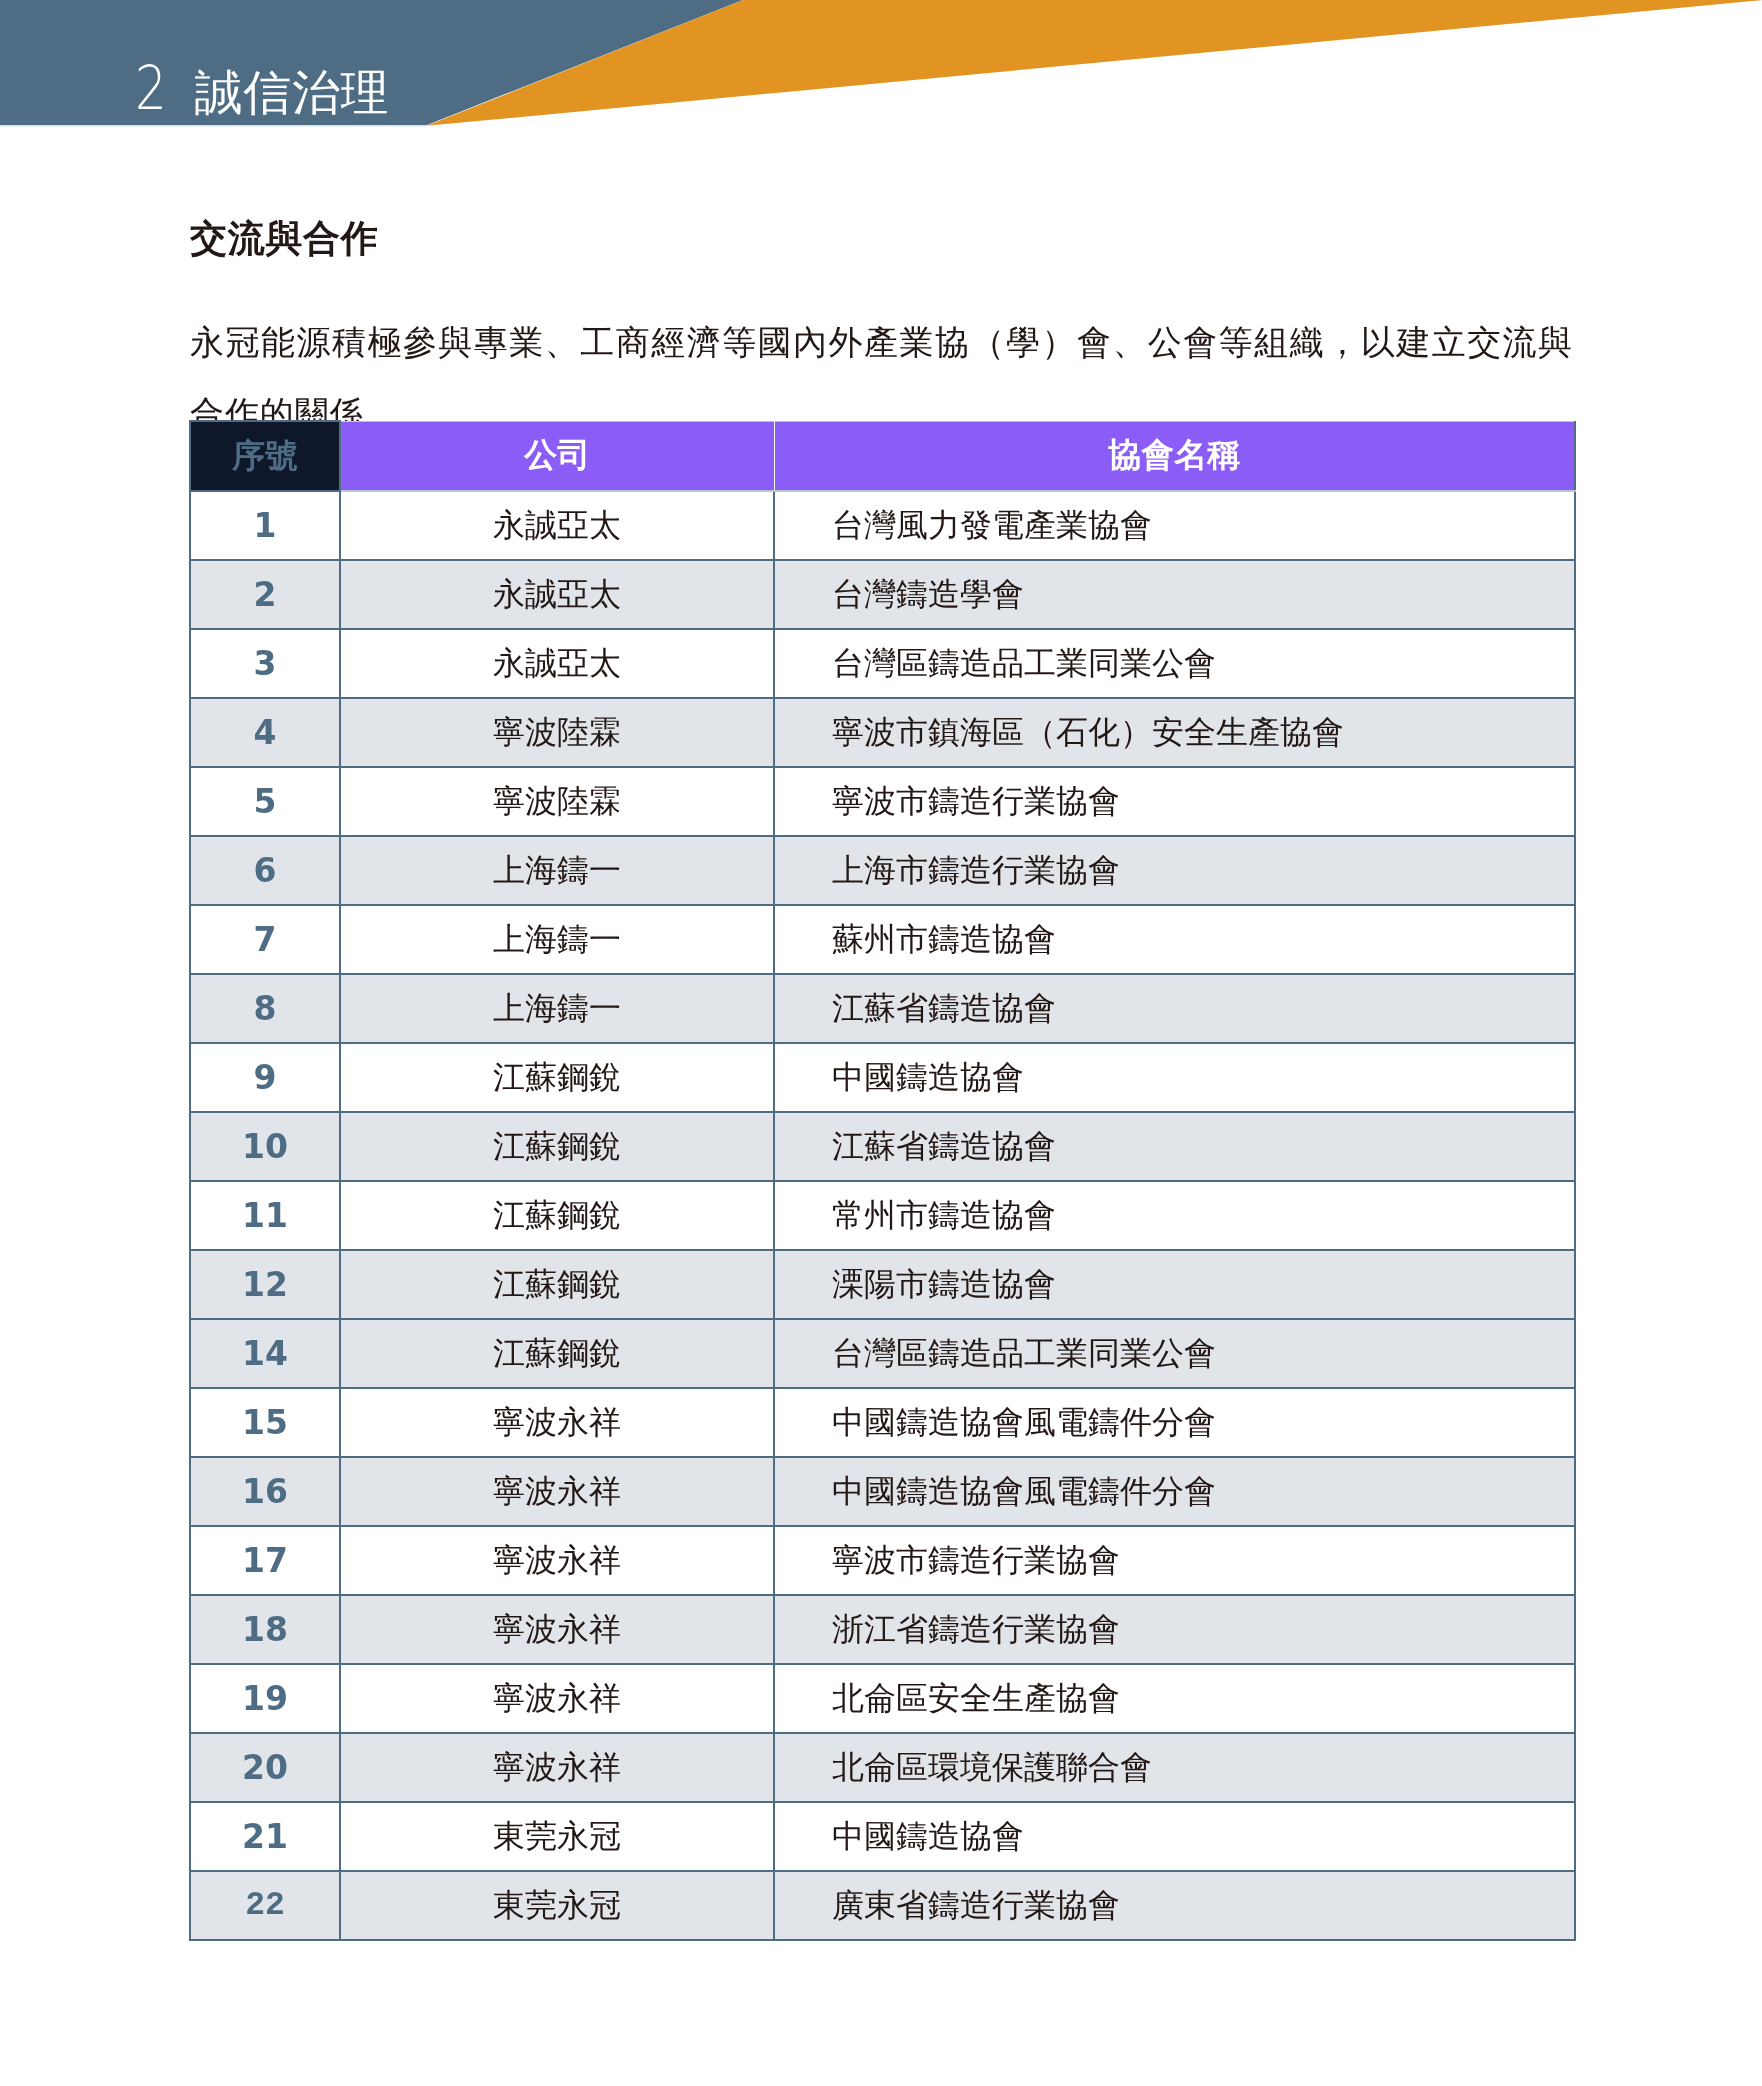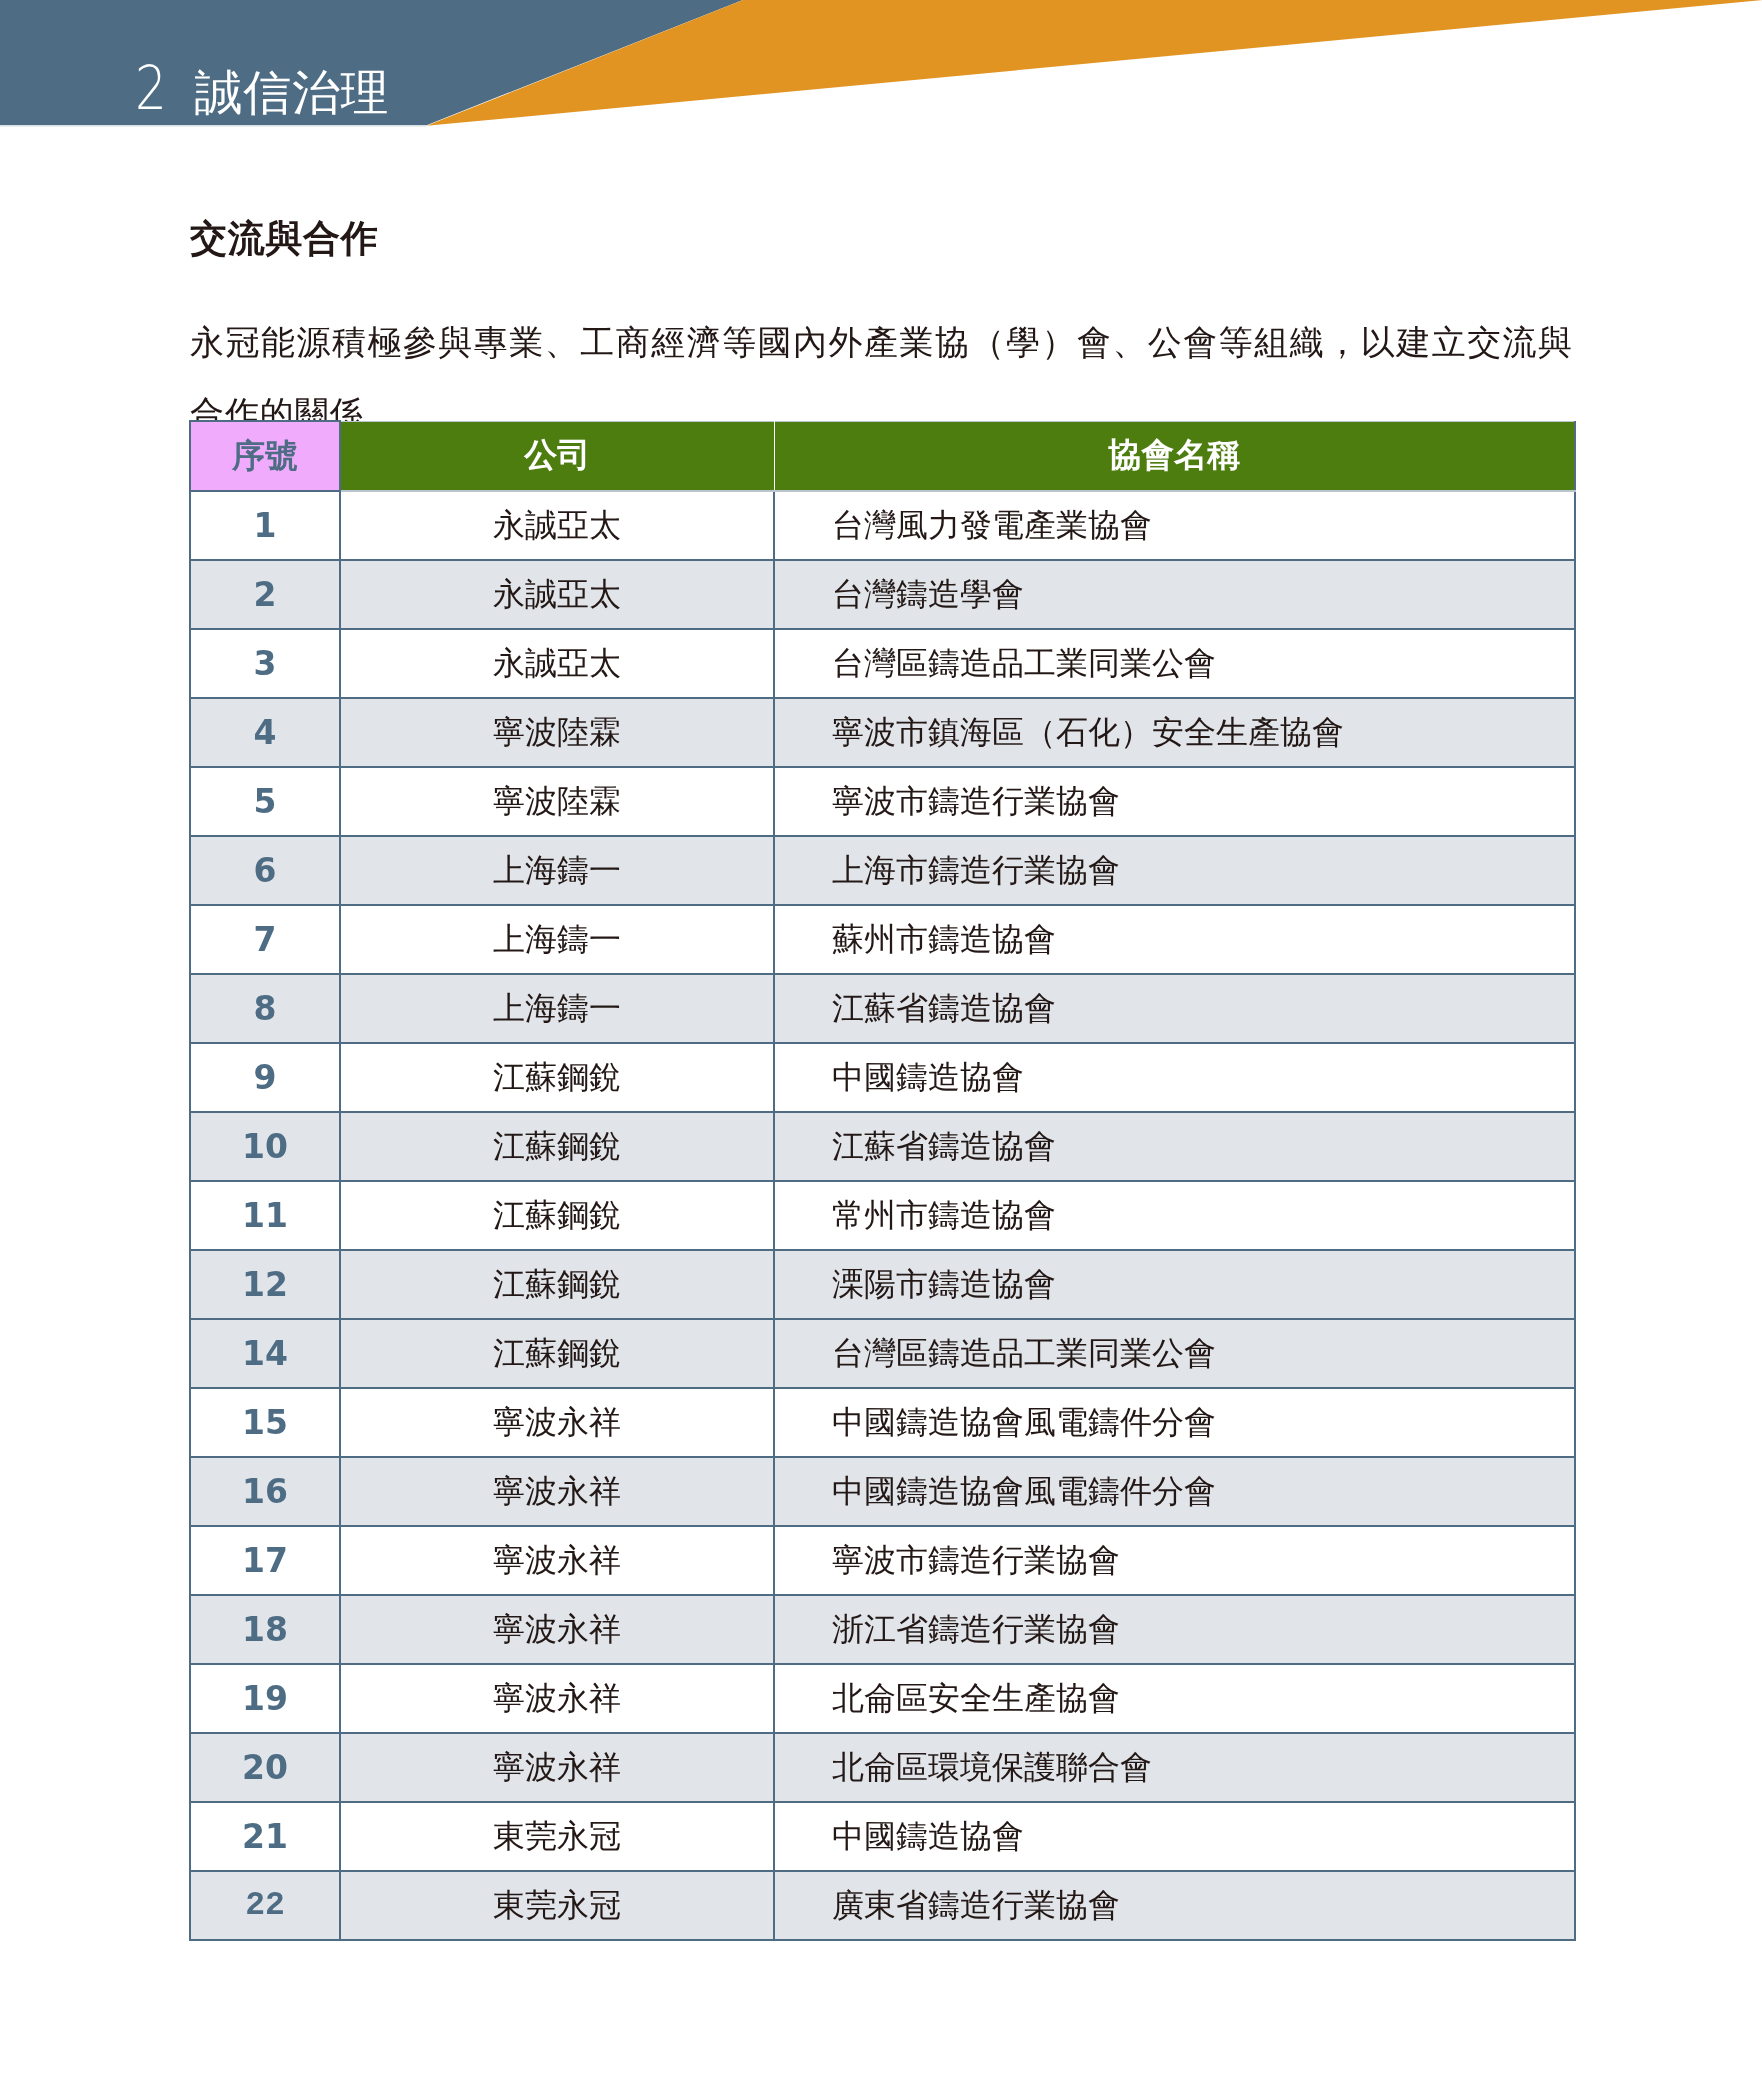--- a/index.html
+++ b/index.html
@@ -45,26 +45,26 @@
     .assoc-table {
       position: absolute; left: 189px; top: 420px; width: 1385px;
       border-collapse: collapse; table-layout: fixed;
     }
     .assoc-table col.c1 { width: 150px; }
     .assoc-table col.c2 { width: 434px; }
     .assoc-table col.c3 { width: 801px; }
 
     .assoc-table th {
       height: 70px; font-size: 33px; font-weight: bold;
-      background: #4d7c0f; color: #ffffff; text-align: center;
+      background: #8b5cf6; color: #ffffff; text-align: center;
       border-top: 1.4px solid #b9c5cf; border-bottom: 2.1px solid #b9c5cf;
       vertical-align: middle;
     }
     .assoc-table th.h-seq {
-      background: #f0abfc; color: #4e6d84;
+      background: #0f172a; color: #4e6d84;
       border: 2.1px solid #4e6d84;
     }
     .assoc-table th.h-company { border-right: 1.4px solid #ffffff; }
     .assoc-table th.h-assoc { border-right: 2.1px solid #4e6d84; }
 
     .assoc-table td {
       height: 69px; font-size: 32px; vertical-align: middle;
       border: 2.1px solid #4e6d84; color: #231815;
     }
     .assoc-table td.seq {

